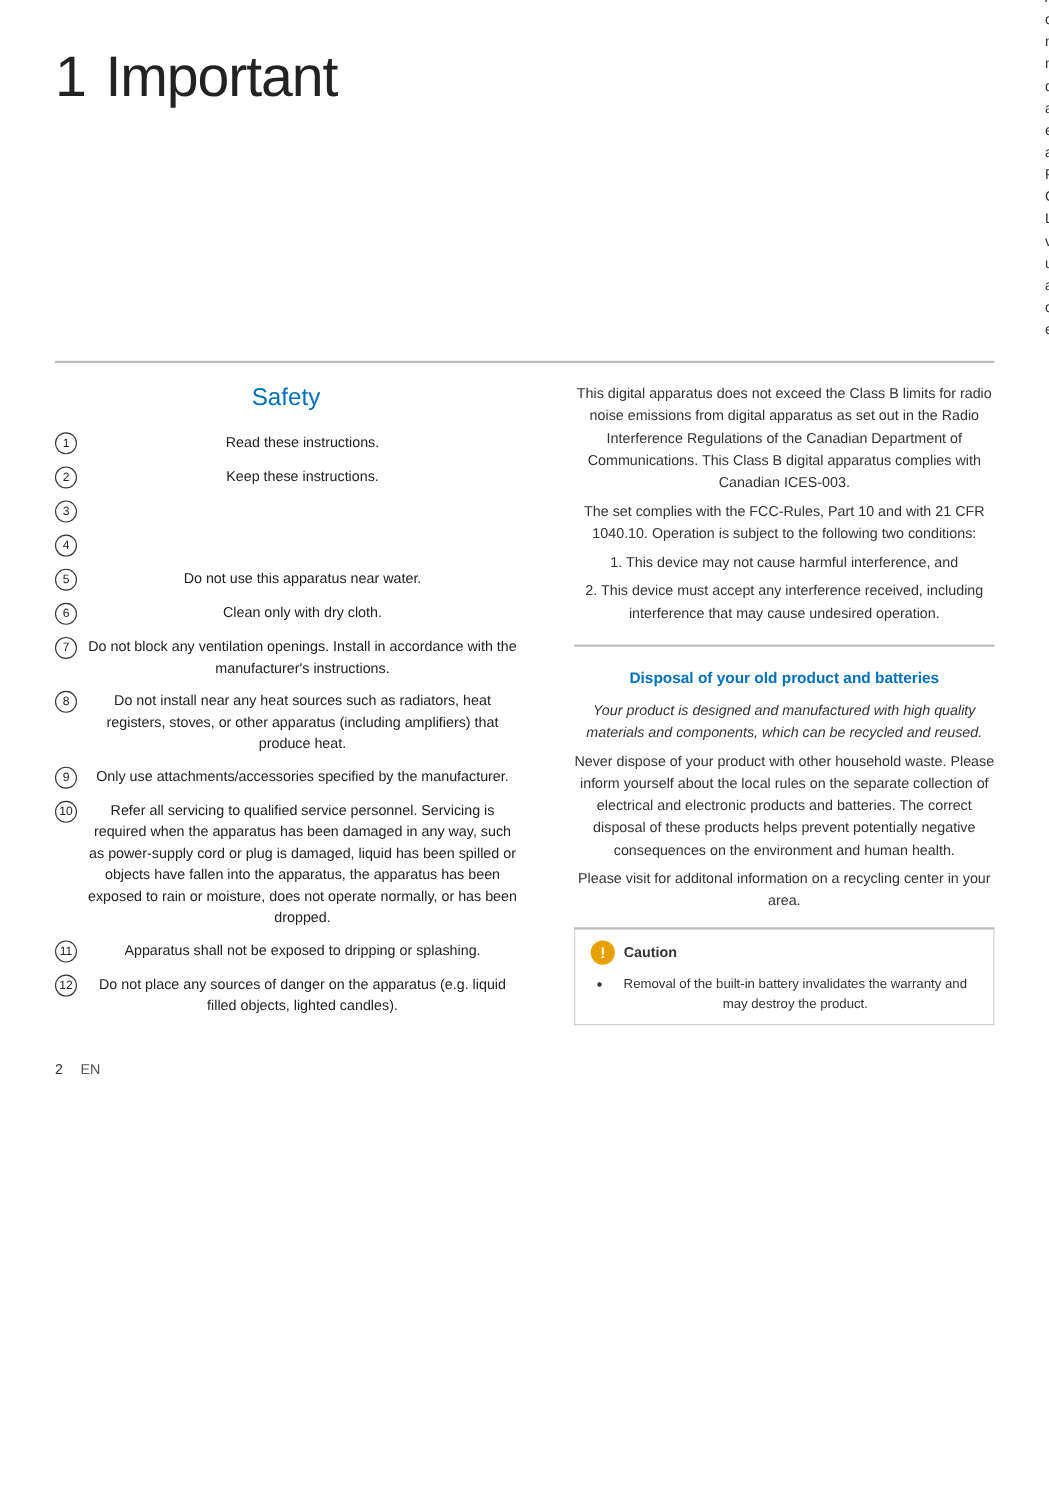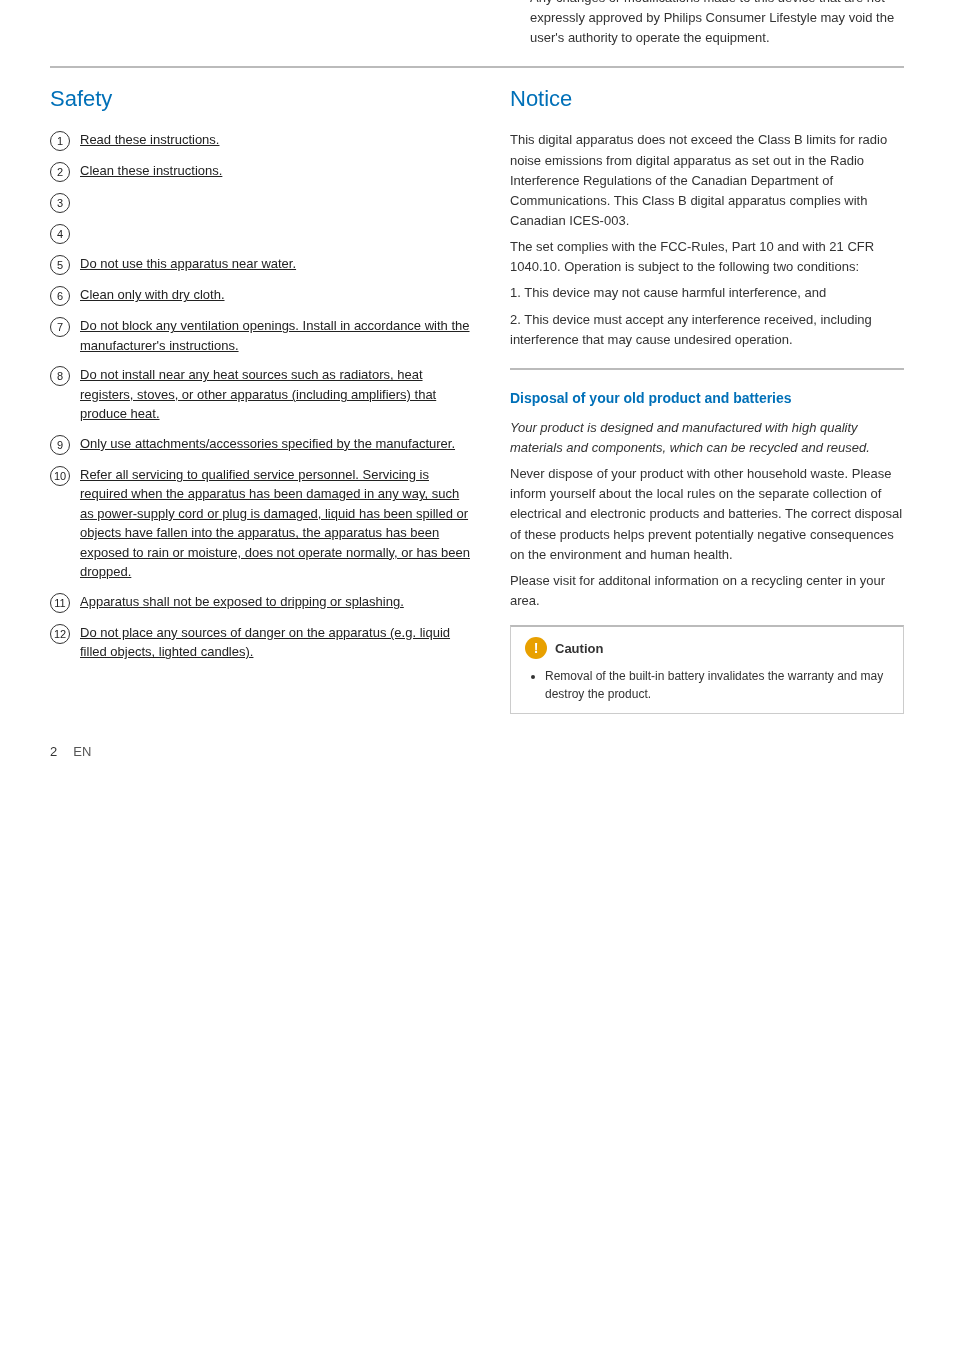--- a/index.html
+++ b/index.html
@@ -31,22 +31,23 @@
       margin-left: 480px;
       margin-top: -52px;
     }
     .divider {
       border: none;
       border-top: 2px solid #bbb;
       margin: 18px 0 18px 0;
     }
     .two-col {
       display: flex;
-      gap: 40px;
+      gap: 52px;
       margin-top: 0;
+      text-align: center;
     }
     .col-left {
       flex: 0 0 420px;
       max-width: 420px;
     }
     .col-right {
       flex: 1;
     }
     h2.section-title {
       font-size: 22px;
@@ -76,21 +77,20 @@
       border-radius: 50%;
       font-size: 11px;
       font-weight: 500;
       color: #222;
       flex-shrink: 0;
       margin-right: 10px;
       margin-top: 1px;
     }
     .safety-list li .item-text {
       flex: 1;
-      text-decoration: underline;
     }
     .notice-text {
       font-size: 13px;
       line-height: 1.55;
       color: #333;
       margin-bottom: 10px;
     }
     .notice-text p {
       margin-bottom: 6px;
     }
@@ -168,36 +168,41 @@
       margin-bottom: 10px;
     }
     .title-block {
       flex: 0 0 420px;
     }
   </style>
 </head>
 <body>
 
 <div class="header-area">
+  <div class="title-block">
+    <h1 class="chapter-title">
+      <span class="chapter-num">1</span><span>Important</span>
+    </h1>
+  </div>
   <p class="intro-text">Any changes or modifications made to this device that are not expressly approved by Philips Consumer Lifestyle may void the user's authority to operate the equipment.</p>
 </div>
 
 <hr class="divider">
 
 <div class="two-col">
   <div class="col-left">
     <h2 class="section-title">Safety</h2>
     <ul class="safety-list">
     <li>
       <span class="num-circle">1</span>
       <span class="item-text">Read these instructions.</span>
     </li>
         <li>
       <span class="num-circle">2</span>
-      <span class="item-text">Clean these instructions.</span>
+      <span class="item-text">Keep these instructions.</span>
     </li>
         <li>
       <span class="num-circle">3</span>
     </li>
         <li>
       <span class="num-circle">4</span>
     </li>
         <li>
       <span class="num-circle">5</span>
       <span class="item-text">Do not use this apparatus near water.</span>
@@ -227,21 +232,20 @@
       <span class="item-text">Apparatus shall not be exposed to dripping or splashing.</span>
     </li>
         <li>
       <span class="num-circle">12</span>
       <span class="item-text">Do not place any sources of danger on the apparatus (e.g. liquid filled objects, lighted candles).</span>
     </li>
       </ul>
   </div>
 
   <div class="col-right">
-    <h2 class="section-title">Notice</h2>
     <div class="notice-text">
     <p>This digital apparatus does not exceed the Class B limits for radio noise emissions from digital apparatus as set out in the Radio Interference Regulations of the Canadian Department of Communications. This Class B digital apparatus complies with Canadian ICES-003.</p>
         <p>The set complies with the FCC-Rules, Part 10 and with 21 CFR 1040.10. Operation is subject to the following two conditions:</p>
         <p>1. This device may not cause harmful interference, and</p>
         <p>2. This device must accept any interference received, including interference that may cause undesired operation.</p>
       </div>
 
     <hr class="divider">
 
     <div class="disposal-section">

